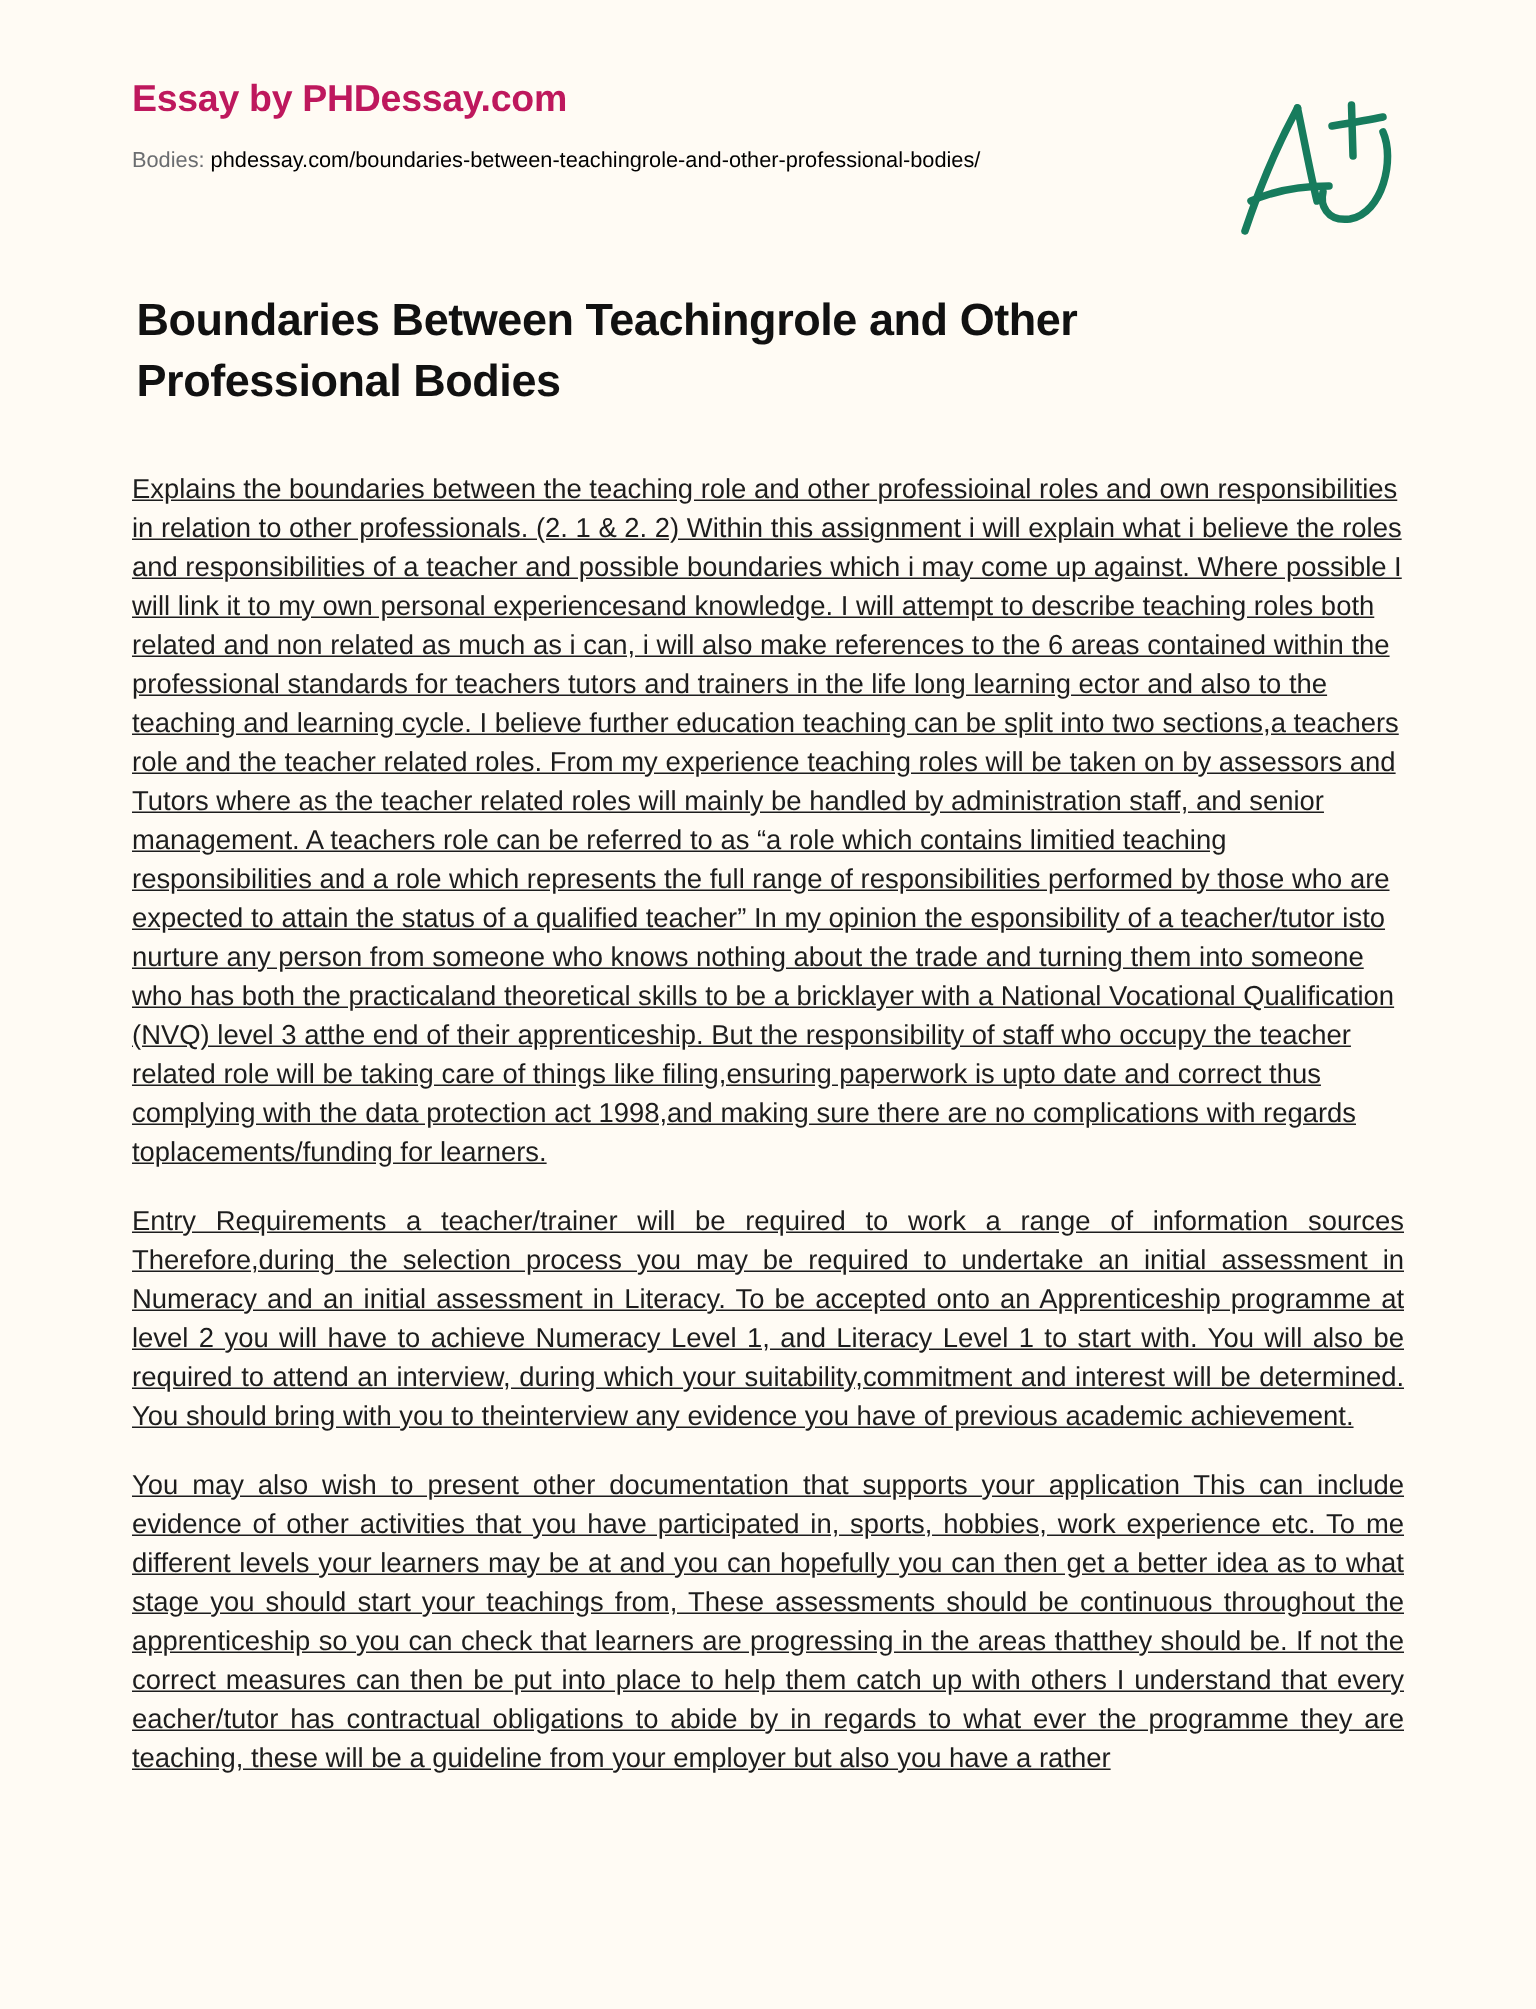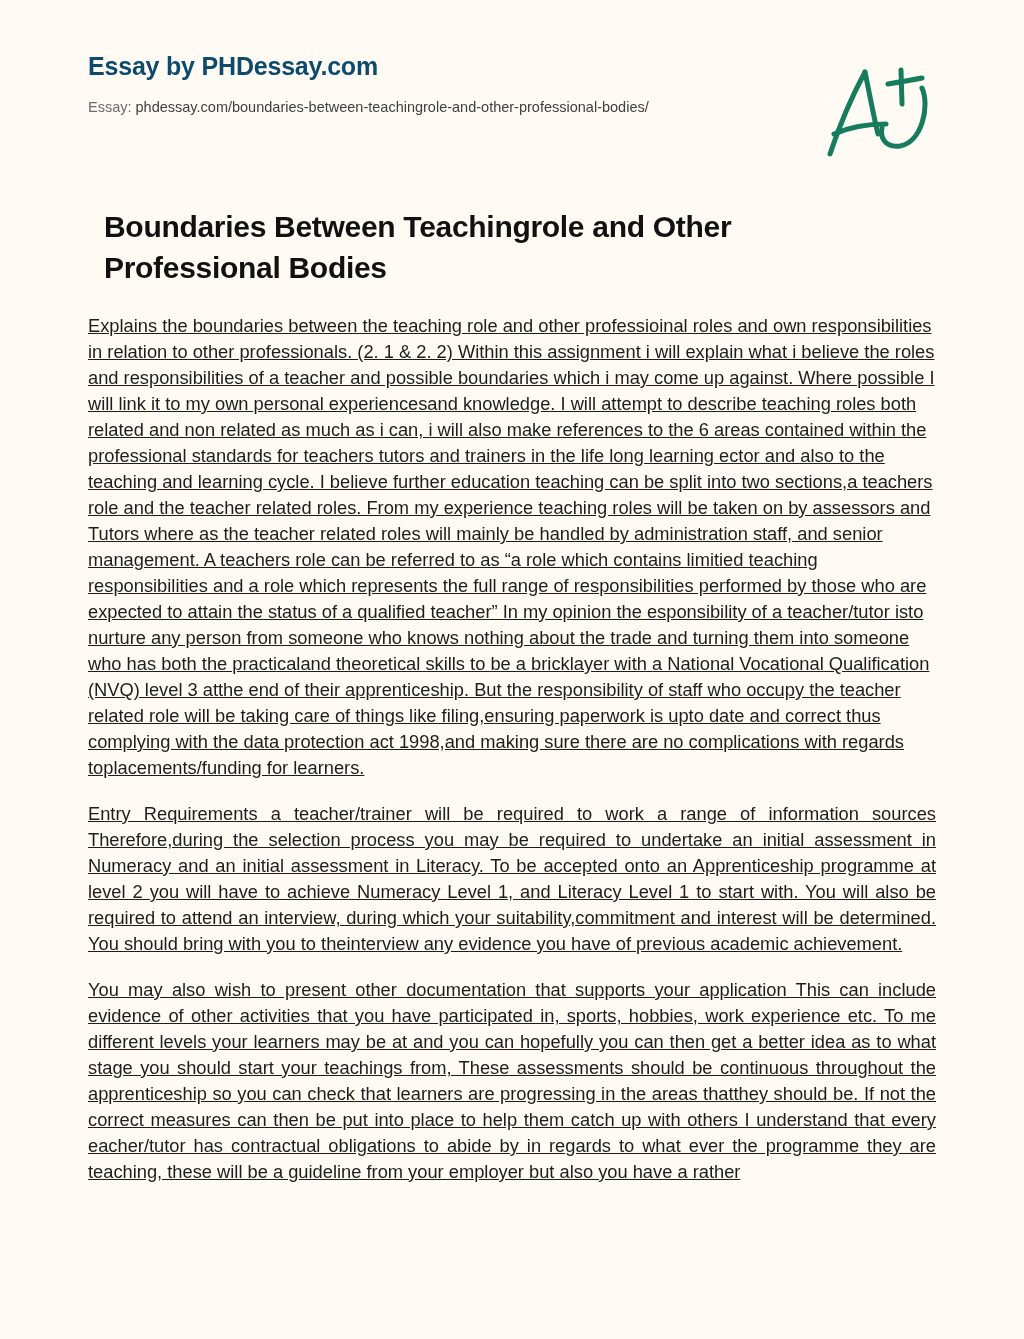--- a/index.html
+++ b/index.html
@@ -17,50 +17,50 @@
     }
     .header {
       position: absolute;
       left: 88px;
       top: 50px;
       width: 700px;
     }
     .site-title {
       font-size: 25px;
       font-weight: bold;
-      color: #0c4a6e;
+      color: #be185d;
       margin: 0;
       line-height: 32px;
       letter-spacing: -0.2px;
     }
     .source {
       margin-top: 15px;
       font-size: 14.5px;
       line-height: 20px;
       color: #6b6d70;
       white-space: nowrap;
     }
     .source a {
-      color: #404040;
+      color: #000000;
       text-decoration: none;
       text-align: center;
     }
     .logo {
       position: absolute;
       left: 818px;
       top: 62px;
       width: 120px;
       height: 100px;
     }
     .doc-title {
       position: absolute;
       left: 88px;
       top: 190px;
       width: 720px;
-      margin: 16px;
+      margin: 3px;
       font-size: 30px;
       line-height: 41px;
       font-weight: bold;
       color: #111;
       letter-spacing: -0.3px;
     }
     .content {
       position: absolute;
       left: 88px;
       top: 313px;
@@ -76,21 +76,21 @@
     .content p.justify {
       text-align: justify;
     }
   </style>
 </head>
 <body>
 
 <div class="header">
   <h1 class="site-title">Essay by PHDessay.com</h1>
   <div class="source">
-    <span>Essay:</span>
+    <span>Bodies:</span>
     <a>phdessay.com/boundaries-between-teachingrole-and-other-professional-bodies/</a>
   </div>
 </div>
 
 <div class="logo">
   <svg width="120" height="100" viewBox="0 0 120 100" fill="none" stroke="#177c5d" stroke-width="5" stroke-linecap="round" stroke-linejoin="round">
 
     <path d="M12 92 C 22 62, 34 34, 47 10"></path>
 
     <path d="M47 10 C 52 34, 56 56, 60 72"></path>

